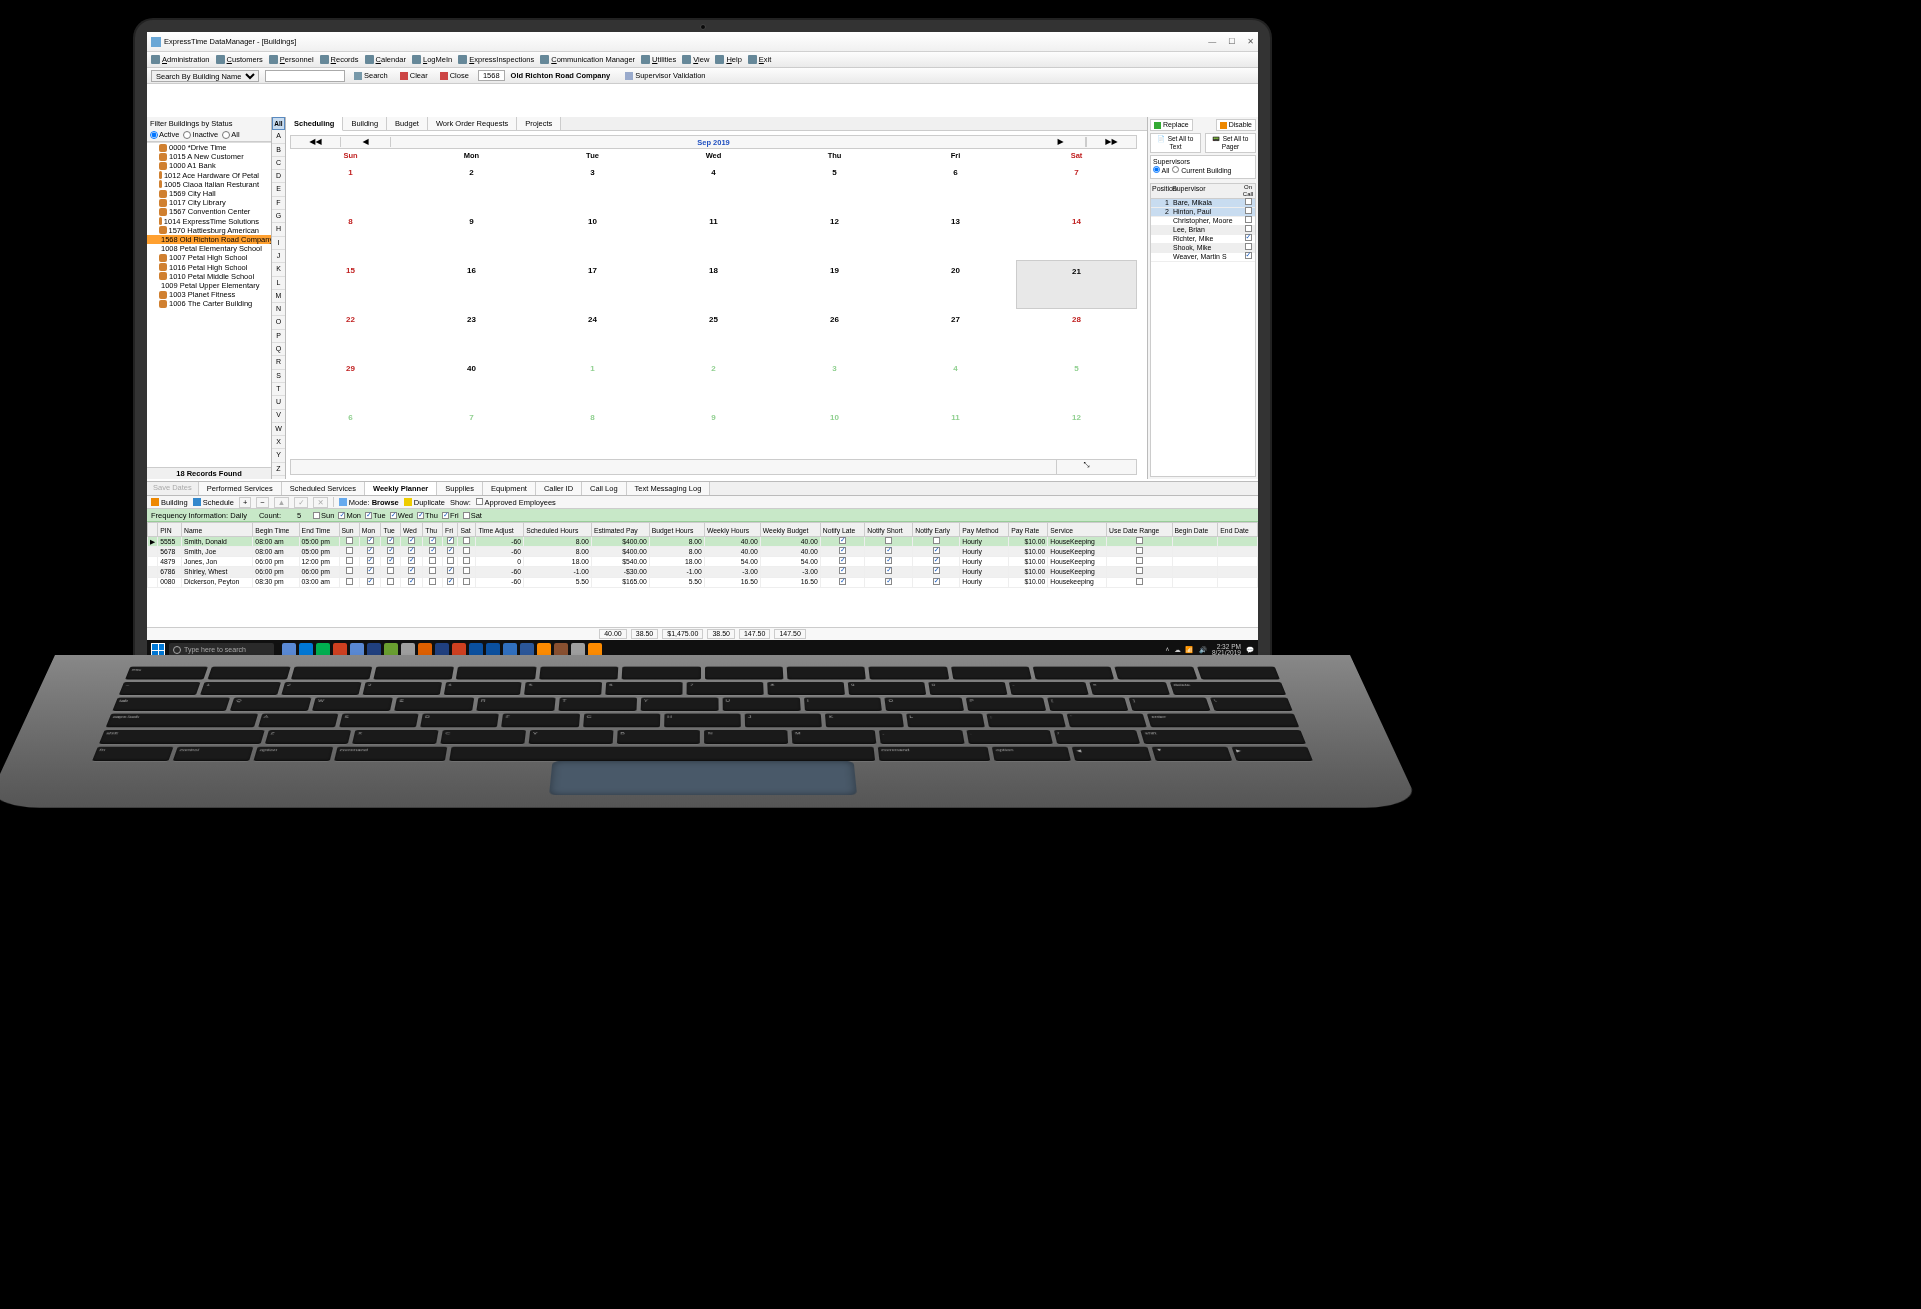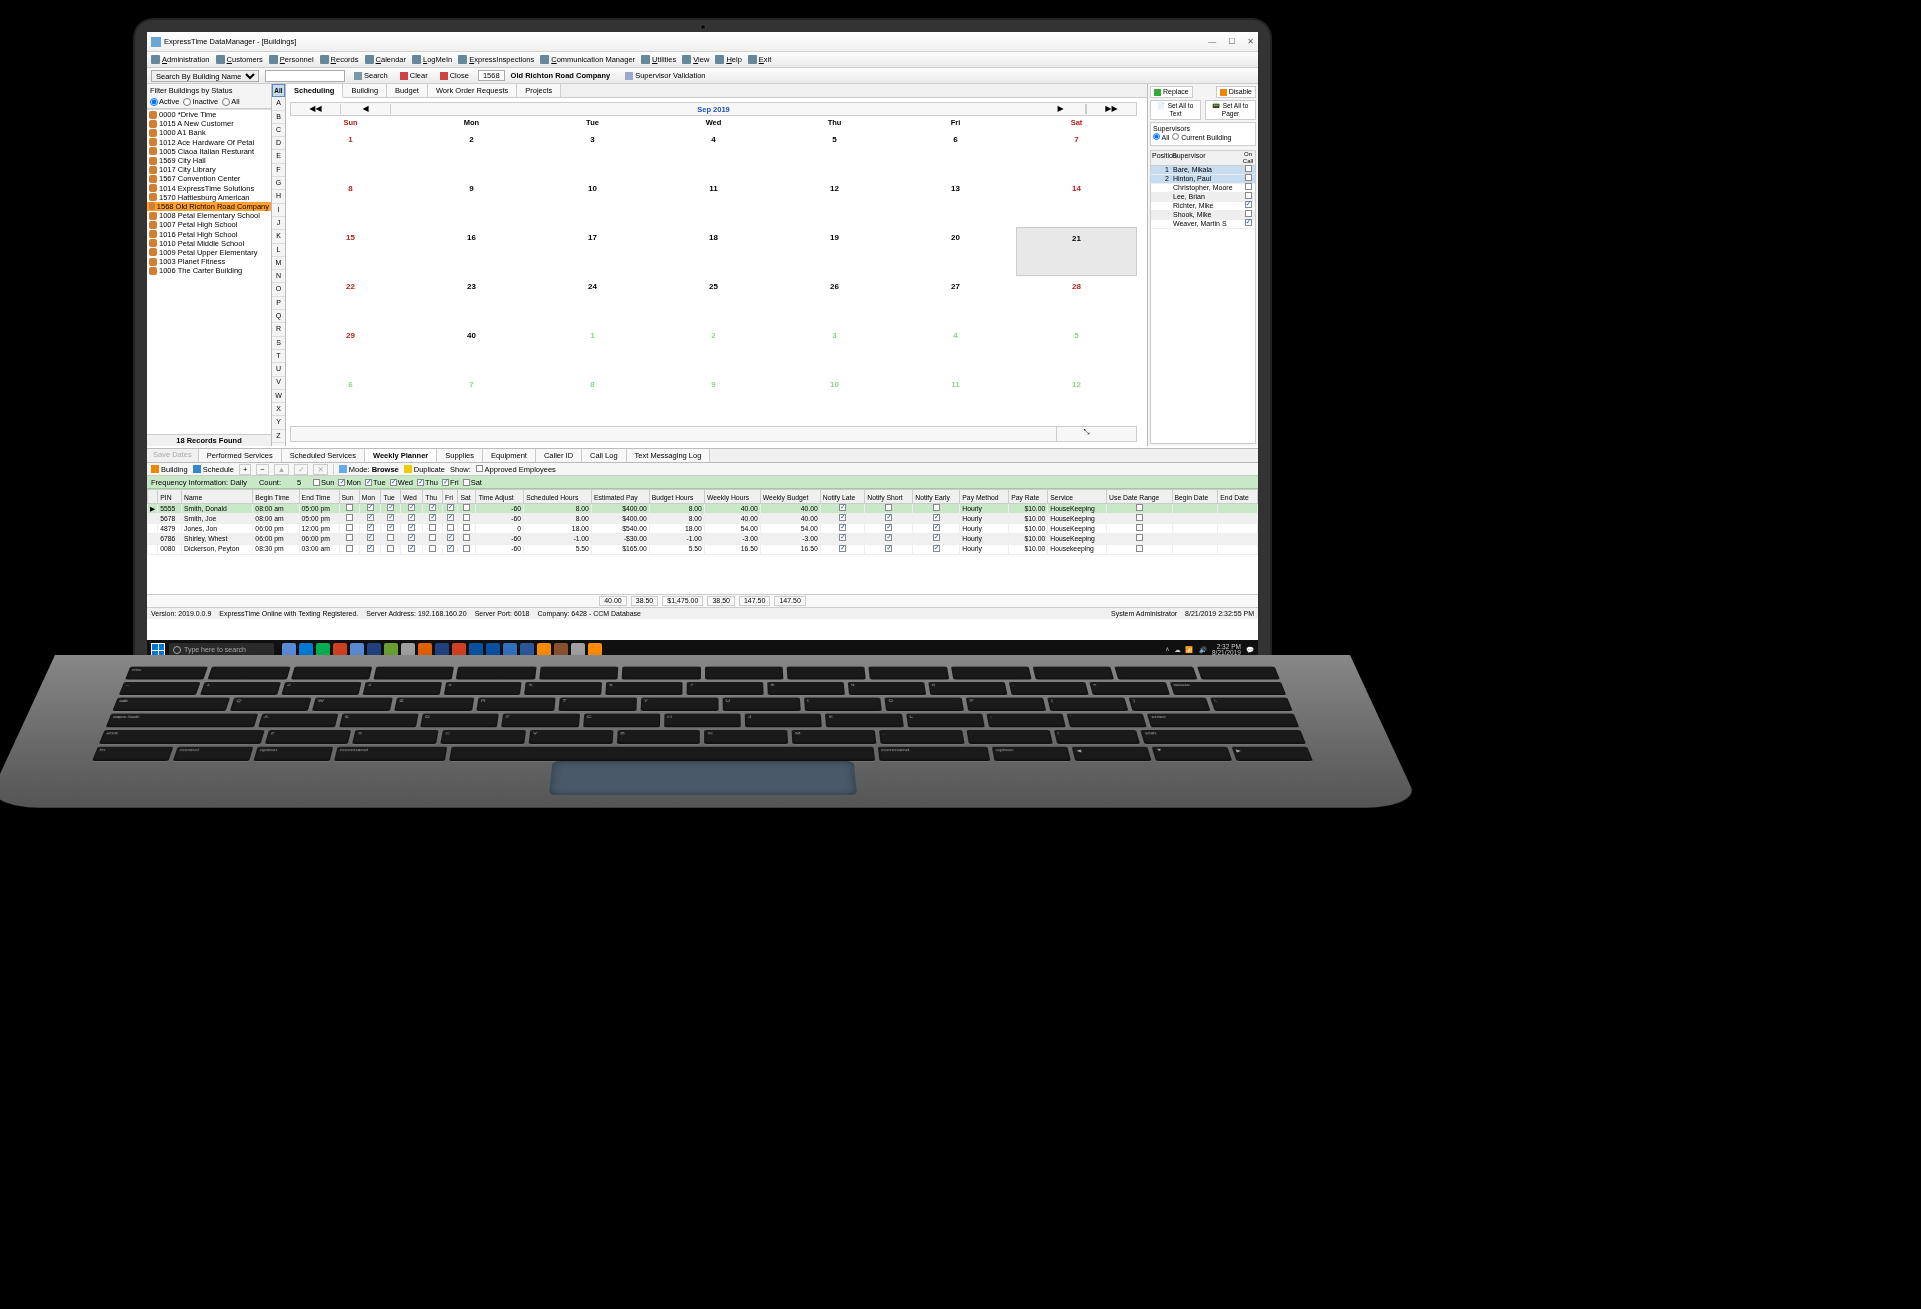--- a/index.html
+++ b/index.html
@@ -11,28 +11,28 @@
 .titlebar .icon { width: 10px; height: 10px; background: #6aa7d6; margin-right: 3px; }
 .win-controls { margin-left: auto; display: flex; gap: 12px; color: #555; font-size: 8px; }
 .menubar { display: flex; align-items: center; height: 16px; background: linear-gradient(#fdfdfd,#eaeaea); border-bottom: 1px solid #ccc; padding: 0 4px; gap: 6px; }
 .menubar .mi { display: flex; align-items: center; gap: 2px; cursor: pointer; }
 .menubar .mi .ic { width: 9px; height: 9px; background: #689; border-radius: 1px; }
 .toolbar2 { display: flex; align-items: center; height: 16px; background: linear-gradient(#fdfdfd,#eaeaea); border-bottom: 1px solid #ccc; padding: 0 4px; gap: 6px; }
 .toolbar2 select, .toolbar2 input { font-size: 7.5px; height: 12px; border: 1px solid #aaa; }
 .toolbar2 .btn { display: flex; align-items: center; gap: 2px; border: 1px solid transparent; padding: 0 2px; cursor: pointer; }
 .toolbar2 .btn .ic { width: 8px; height: 8px; background: #79a; }
 .toolbar2 .code { border: 1px solid #aaa; padding: 0 4px; background: #fff; }
-.body-area { display: flex; height: 362px; }
+.body-area { display: flex; height: 362px; margin-top: 33px; }
 .left-panel { width: 125px; background: #f4f4f4; border-right: 1px solid #bbb; display: flex; flex-direction: column; }
 .filter-box { border-bottom: 1px solid #ccc; padding: 2px 3px; }
 .filter-box .title { font-weight: normal; }
 .radio-row { display: flex; gap: 4px; margin-top: 2px; }
 .radio-row label { display: flex; align-items: center; gap: 1px; }
 .building-list { flex: 1; overflow: hidden; background: #fff; border-top: 1px solid #ddd; }
-.building-list .row { display: flex; align-items: center; padding: 0 2px; height: 9.2px; white-space: nowrap; }
+.building-list .row { display: flex; align-items: center; padding: 0 12px; height: 9.2px; white-space: nowrap; }
 .building-list .row .ic { width: 8px; height: 8px; background: #d08030; margin-right: 2px; border-radius: 2px; }
 .building-list .row.selected { background: #ffa030; color: #000; }
 .records-found { border-top: 1px solid #ccc; text-align: center; font-weight: bold; padding: 1px 0; background: #f0f0f0; }
 .alpha-strip { width: 14px; background: #f4f4f4; display: flex; flex-direction: column; border-right: 1px solid #bbb; }
 .alpha-strip .cell { flex: 0 0 13.3px; border-bottom: 1px solid #ddd; text-align: center; font-size: 7px; display: flex; align-items: center; justify-content: center; cursor: pointer; }
 .alpha-strip .cell.all { background: #c8dcf0; border: 1px solid #5a8ac0; font-weight: bold; font-size: 6.5px; }
 .center-panel { flex: 1; display: flex; flex-direction: column; background: #fff; border-right: 1px solid #bbb; }
 .building-info-label { background: #f0f0f0; border-bottom: 1px solid #ccc; padding: 1px 4px; }
 .sub-tabs { display: flex; background: #f0f0f0; border-bottom: 1px solid #ccc; }
 .sub-tab { padding: 2px 8px; border-right: 1px solid #ccc; background: #f8f8f8; cursor: pointer; }

